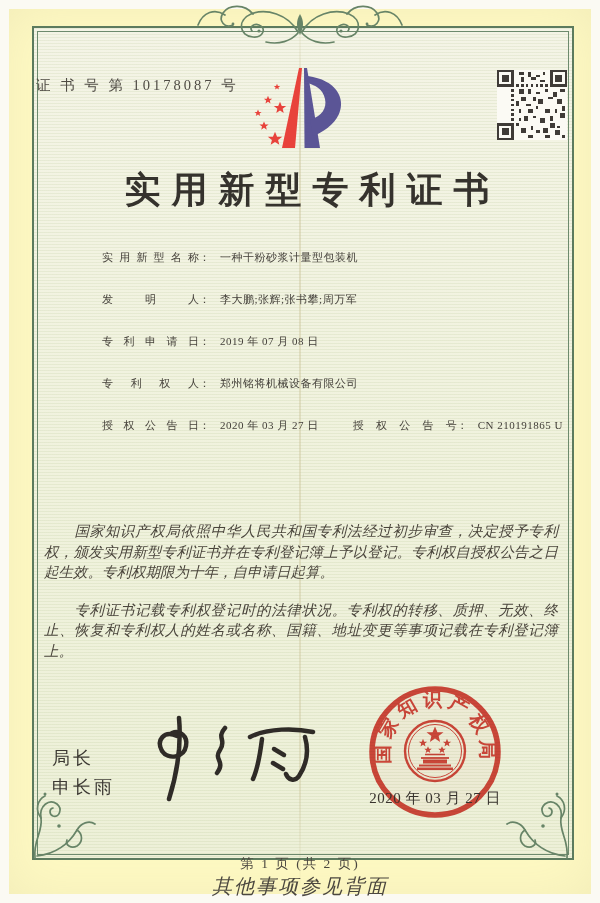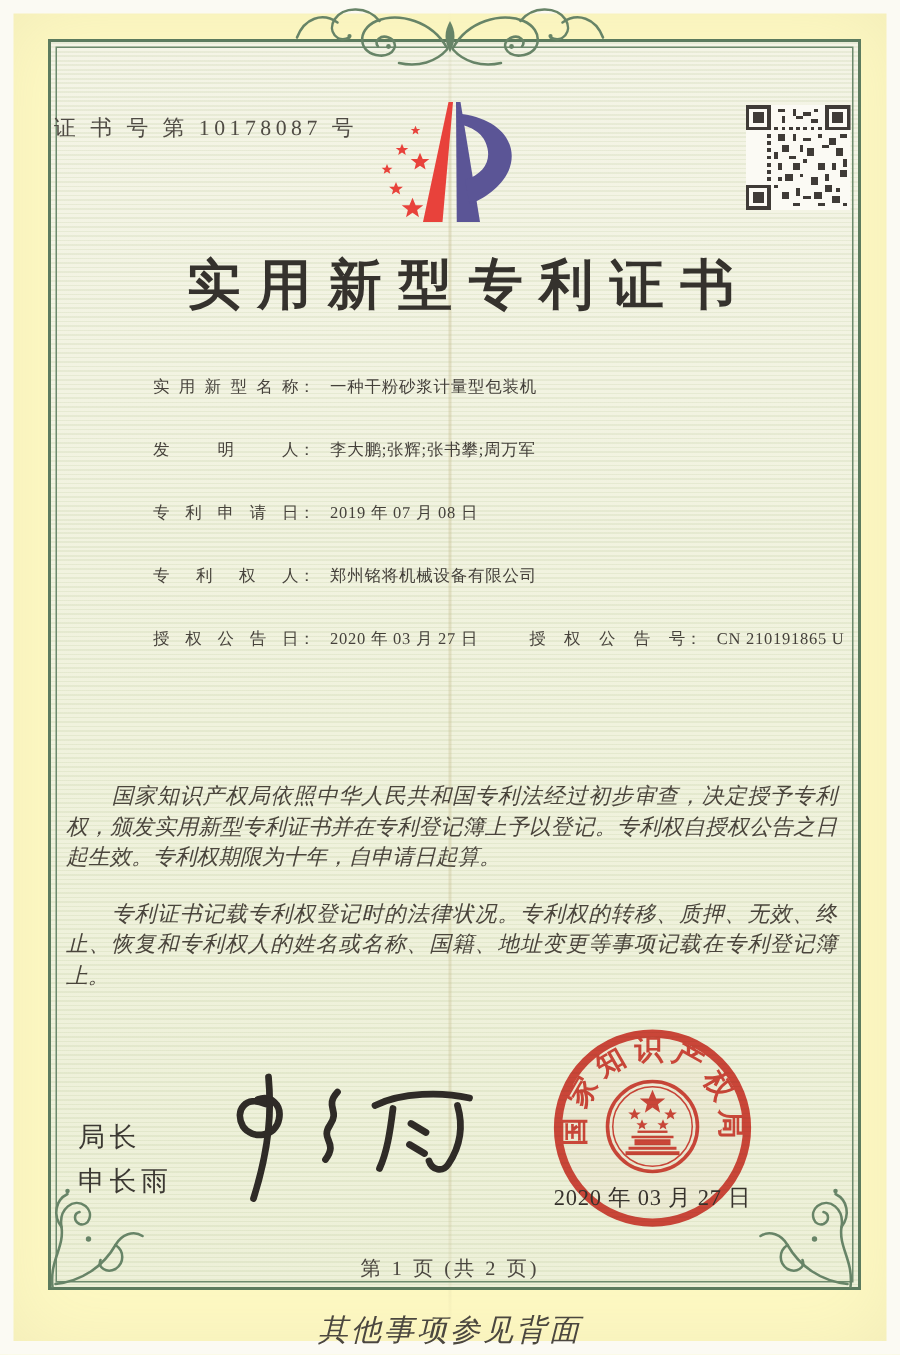--- a/index.html
+++ b/index.html
@@ -58,21 +58,21 @@
   }
   .paragraphs p{margin:0 0 17px 0;text-indent:2.1em;}
   .signer{position:absolute;left:52px;top:744px;font-size:18px;letter-spacing:3px;color:#3c3933;line-height:29px;}
   .signature{position:absolute;left:146px;top:706px;}
   .seal{position:absolute;left:362px;top:679px;mix-blend-mode:multiply;opacity:.92;}
   .seal-date{
     position:absolute;left:360px;top:789px;width:150px;text-align:center;
     font-size:15px;letter-spacing:.5px;color:#37332d;z-index:5;
   }
   .page-number{
-    position:absolute;left:0;right:0;top:837px;text-align:center;
+    position:absolute;left:0;right:0;top:855px;text-align:center;
     font-size:13.5px;letter-spacing:2px;color:#4a463f;
   }
   .back-note{
     position:absolute;left:0;right:0;top:873px;text-align:center;
     font-size:20px;font-style:italic;letter-spacing:2px;color:#4b473f;
   }
 </style>
 </head>
 <body>
 

